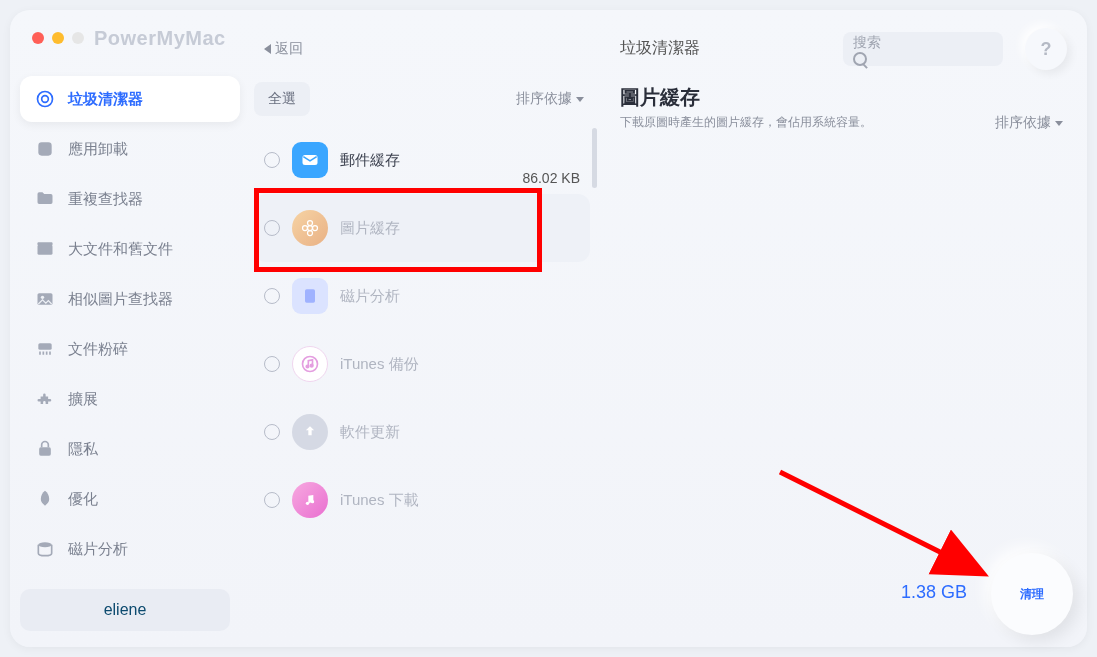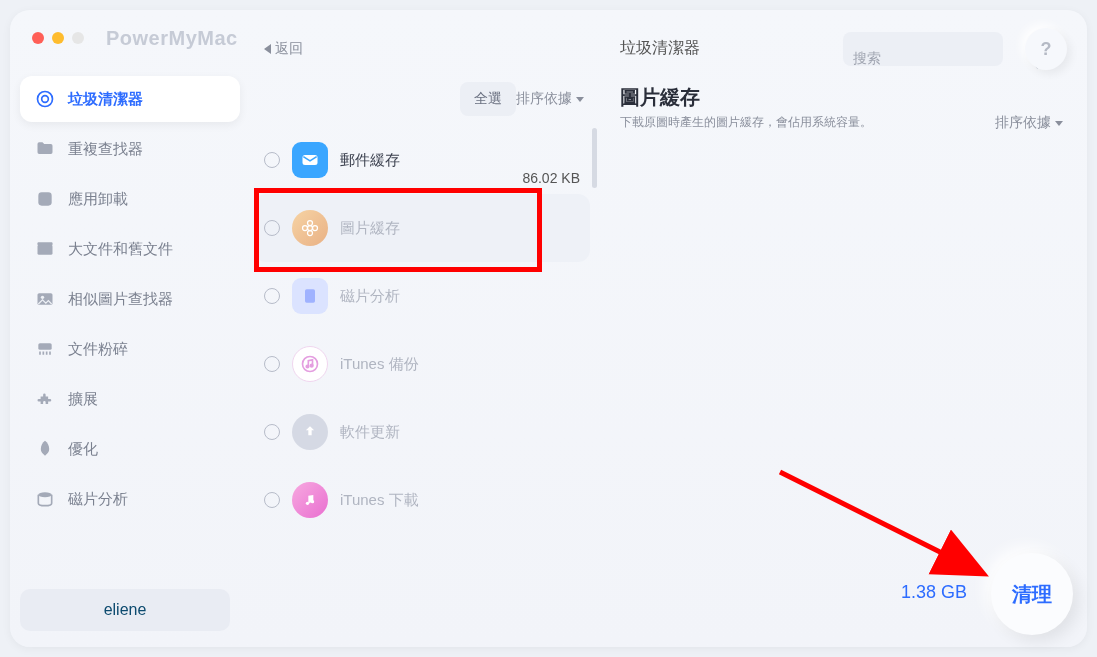--- a/index.html
+++ b/index.html
@@ -34,21 +34,21 @@
   .traffic-lights {
     display: flex;
     gap: 8px;
     margin-left: 22px;
   }
   .tl { width: 12px; height: 12px; border-radius: 50%; }
   .tl-close { background: #ff5f57; }
   .tl-min { background: #febc2e; }
   .tl-max { background: #e6e6e6; }
   .app-title {
-    margin-left: 22px;
+    margin-left: 10px;
     color: #c6cbd6;
     font-weight: 600;
     font-size: 20px;
     letter-spacing: 0.5px;
   }
 
   
   .back-btn {
     position: absolute;
     left: 254px;
@@ -79,22 +79,23 @@
   
   .search-box {
     position: absolute;
     right: 84px;
     top: 22px;
     width: 160px;
     height: 34px;
     background: #eceff5;
     border-radius: 8px;
     display: flex;
-    align-items: flex-end;
+    align-items: flex-start;
     padding: 0 10px;
+    flex-direction: column;
   }
   .search-box input {
     border: none;
     background: transparent;
     outline: none;
     font-size: 14px;
     color: #666;
     flex: 1;
   }
   .search-box input::placeholder { color: #a0a5b1; }
@@ -180,21 +181,21 @@
   }
 
   
   .mid-header {
     position:absolute;
     left: 244px;
     top: 72px;
     width: 330px;
     display:flex;
     align-items:center;
-    justify-content: flex-end;
+    justify-content: space-between;
   }
   .select-all-btn {
     background:#eceff5;
     border-radius:8px;
     padding: 8px 14px;
     font-size:14px;
     color:#6a7080;
     cursor:pointer;
   }
   .sort-by {
@@ -303,21 +304,21 @@
   .clean-btn {
     position:absolute;
     right: 14px;
     bottom: 12px;
     width:82px;height:82px;
     border-radius:50%;
     background:#fbfcfe;
     box-shadow: 6px 6px 16px rgba(0,0,0,0.08), -6px -6px 16px rgba(255,255,255,0.95);
     display:flex;align-items:center;justify-content:center;
     color:#2d6cff;
-    font-size:20px;
+    font-size:12px;
     font-weight:600;
     cursor:pointer;
   }
 
   
   .arrow-svg { position:absolute; pointer-events:none; }
 
   
   .sicon svg { width:20px; height:20px; display:block; }
   .li-icon svg { width:20px; height:20px; display:block; }
@@ -358,32 +359,32 @@
         <svg viewBox="0 0 24 24" fill="none" stroke="currentColor" stroke-width="2">
             <circle cx="12" cy="12" r="9"></circle>
             <circle cx="12" cy="12" r="4"></circle>
           </svg>
       </span>
       <span>垃圾清潔器</span>
     </div>
     <div class="sidebar-item">
       <span class="sicon">
         <svg viewBox="0 0 24 24" fill="currentColor">
+            <rect x="4" y="4" width="16" height="16" rx="4"></rect>
+          </svg>
+      </span>
+      <span>應用卸載</span>
+    </div>
+    <div class="sidebar-item">
+      <span class="sicon">
+        <svg viewBox="0 0 24 24" fill="currentColor">
             <path d="M3 6a2 2 0 012-2h4l2 2h8a2 2 0 012 2v8a2 2 0 01-2 2H5a2 2 0 01-2-2V6z"></path>
           </svg>
       </span>
       <span>重複查找器</span>
-    </div>
-    <div class="sidebar-item">
-      <span class="sicon">
-        <svg viewBox="0 0 24 24" fill="currentColor">
-            <rect x="4" y="4" width="16" height="16" rx="4"></rect>
-          </svg>
-      </span>
-      <span>應用卸載</span>
     </div>
     <div class="sidebar-item">
       <span class="sicon">
         <svg viewBox="0 0 24 24" fill="currentColor">
             <rect x="3" y="7" width="18" height="12" rx="2"></rect>
             <rect x="3" y="4" width="18" height="4" rx="1"></rect>
           </svg>
       </span>
       <span>大文件和舊文件</span>
     </div>
@@ -406,20 +407,29 @@
       </span>
       <span>文件粉碎</span>
     </div>
     <div class="sidebar-item">
       <span class="sicon">
         <svg viewBox="0 0 24 24" fill="currentColor">
             <path d="M5 8h4V5a2 2 0 114 0v3h4v4h3a2 2 0 110 4h-3v4h-4v-3a2 2 0 10-4 0v3H5v-4H2a2 2 0 110-4h3V8z" transform="scale(0.75) translate(4 4)"></path>
           </svg>
       </span>
       <span>擴展</span>
+    </div>
+    <div class="sidebar-item">
+      <span class="sicon">
+        <svg viewBox="0 0 24 24" fill="currentColor">
+            <rect x="5" y="10" width="14" height="10" rx="2"></rect>
+            <path d="M8 10V7a4 4 0 118 0v3" fill="none" stroke="currentColor" stroke-width="2"></path>
+          </svg>
+      </span>
+      <span>隱私</span>
     </div>
     <div class="sidebar-item">
       <span class="sicon">
         <svg viewBox="0 0 24 24" fill="currentColor">
             <path d="M12 2c3 2 5 6 5 10 0 2-1 4-2 5l-3 3-3-3c-1-1-2-3-2-5 0-4 2-8 5-10z"></path>
           </svg>
       </span>
       <span>優化</span>
     </div>
     <div class="sidebar-item">

